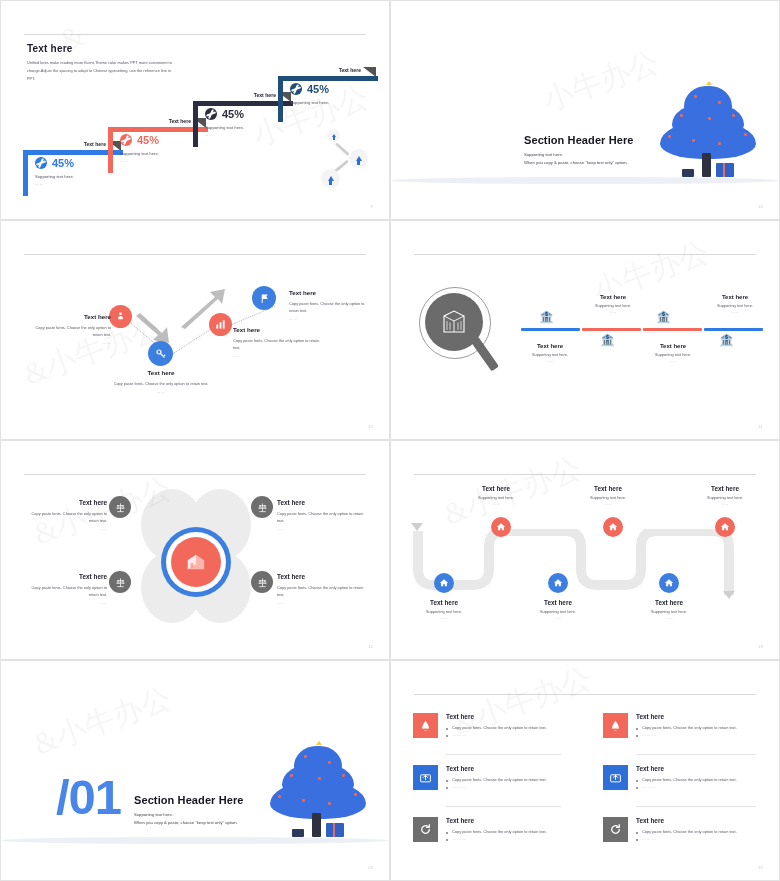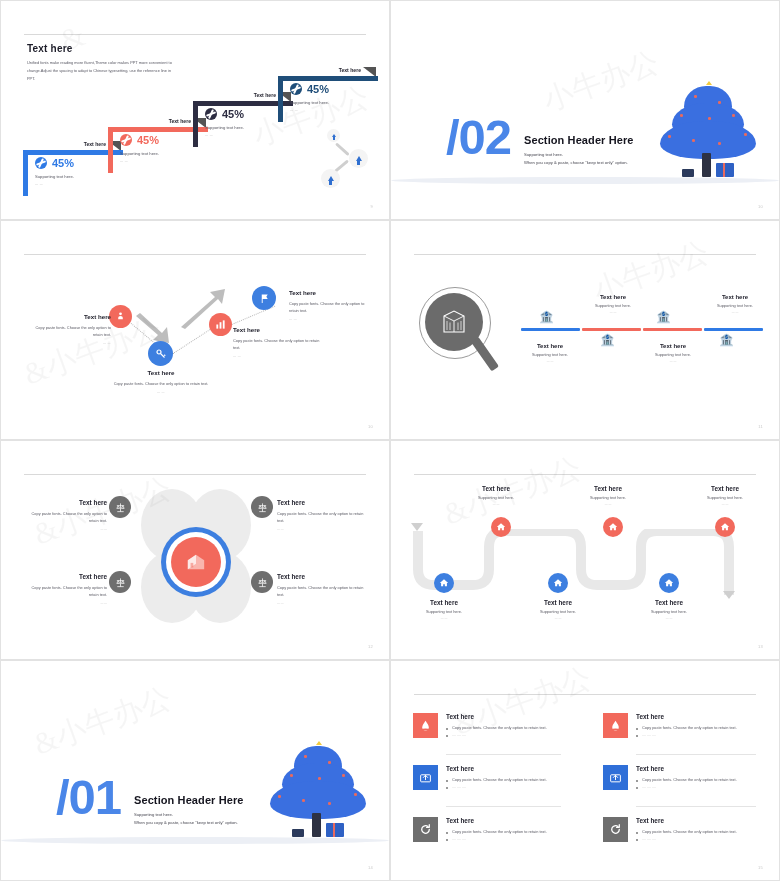--- a/index.html
+++ b/index.html
@@ -199,21 +199,20 @@
     </div>
 
     <div class="pgnum">9</div>
     <div class="wm">
         <span style="left:60px;top:20px;">&amp;</span>
         <span style="left:250px;top:95px;">小牛办公</span>
       </div>
   </div>
 
   <div class="slide">
-    <div class="sec-num" style="left:55px;top:112px;">/02</div>
     <div class="sec-head" style="left:133px;top:133px;">Section Header Here</div>
     <div class="sec-sub" style="left:133px;top:150px;">Supporting text here.</div>
     <div class="sec-sub" style="left:133px;top:158px;">When you copy &amp; paste, choose "keep text only" option.</div>
 
     <div class="ground" style="left:0;right:0;top:176px;"></div>
     <div class="tree" style="left:265px;top:80px;width:105px;height:100px;">
       <div class="star" style="left:50px;top:0;"></div>
       <div class="foliage" style="left:28px;top:5px;width:48px;height:34px;"></div>
       <div class="foliage" style="left:16px;top:22px;width:72px;height:36px;"></div>
       <div class="foliage" style="left:4px;top:40px;width:96px;height:38px;"></div>

